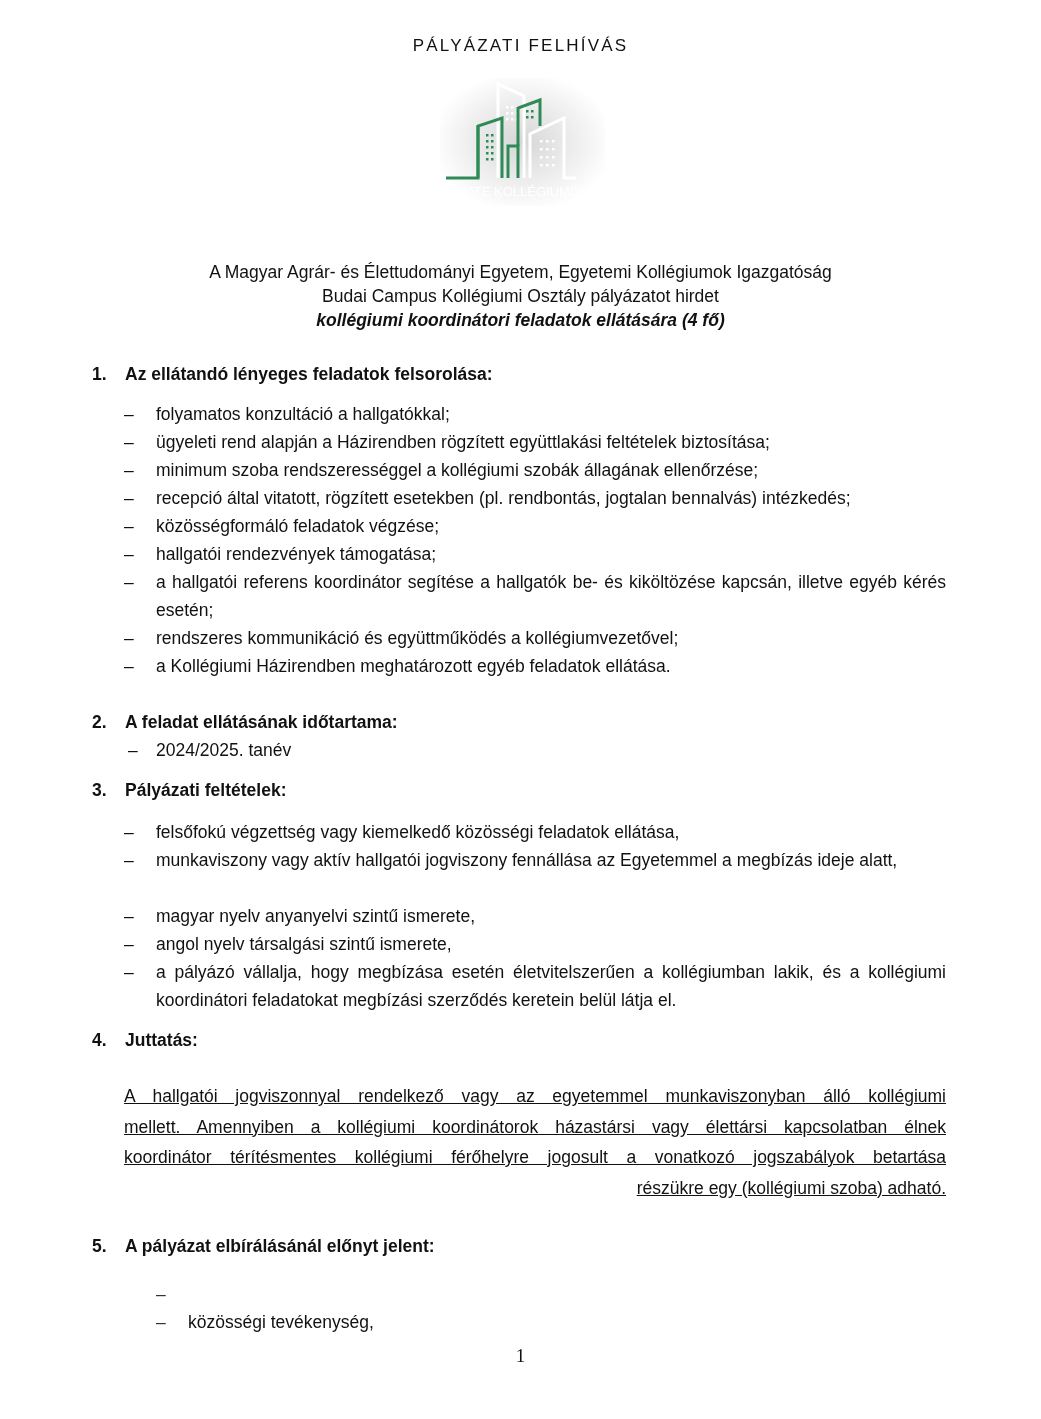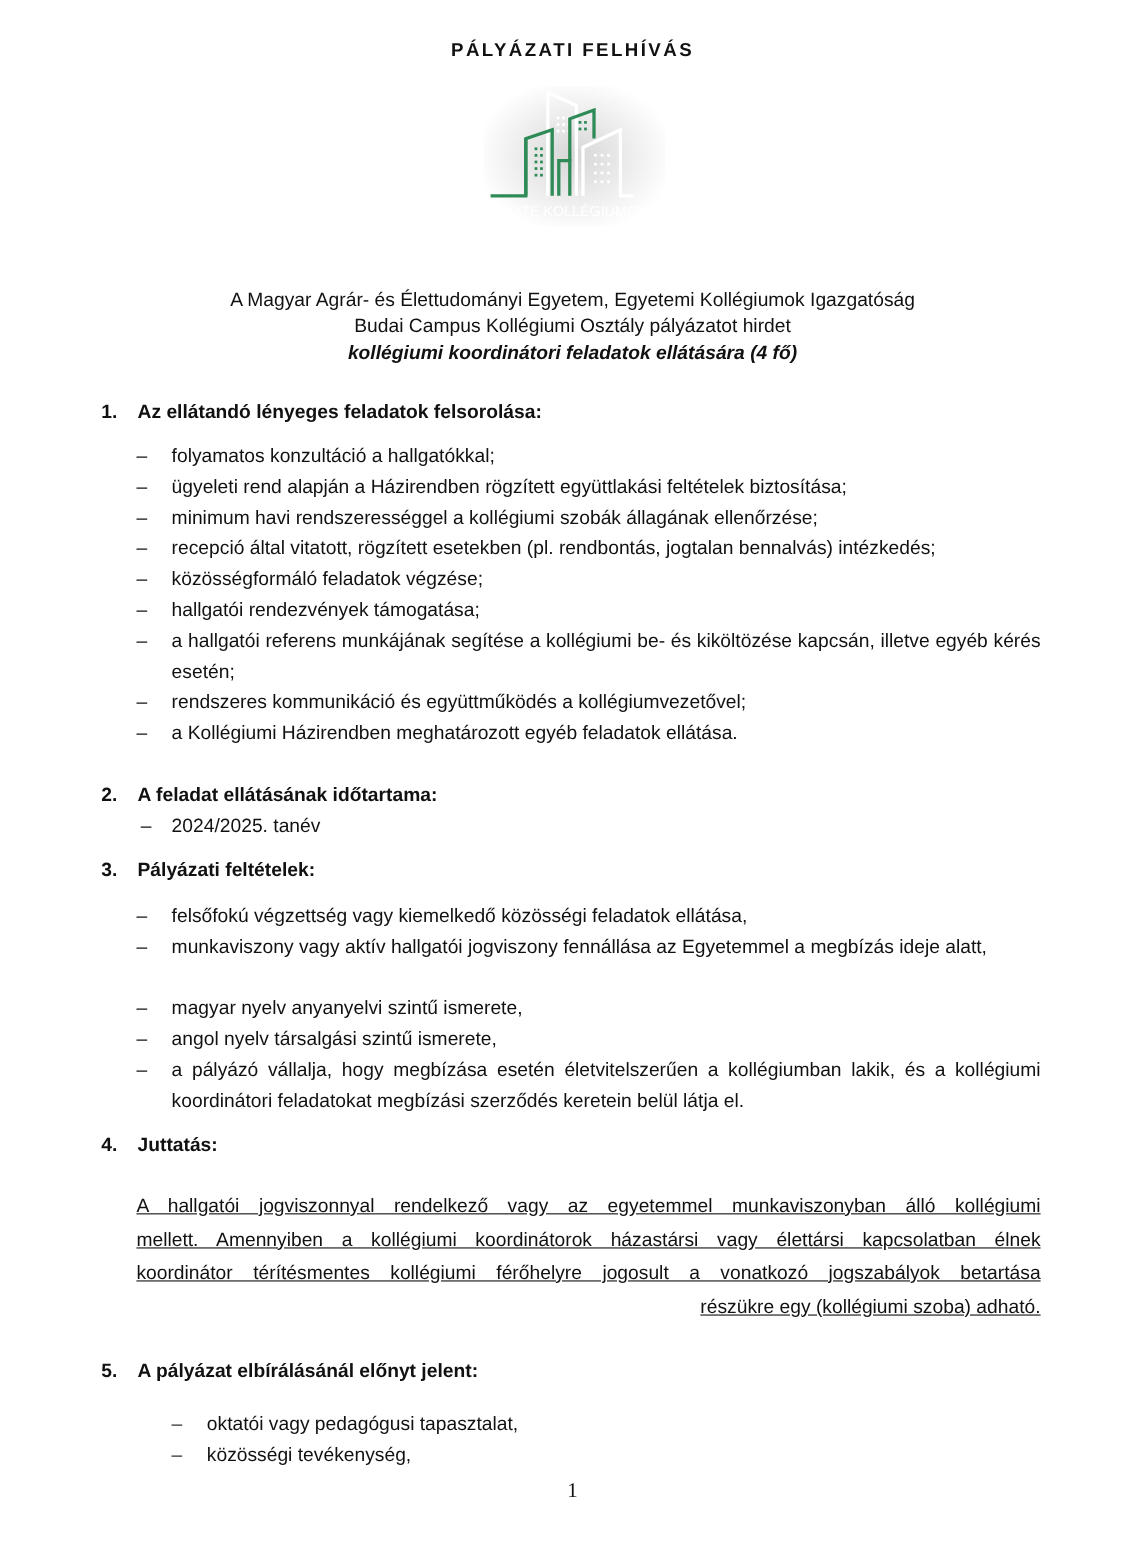--- a/index.html
+++ b/index.html
@@ -2,21 +2,21 @@
 <html><head>
   <meta charset="utf-8">
   <style>
     html, body { margin: 0; padding: 0; background: #ffffff; }
     body {
       width: 1041px; height: 1419px; position: relative; overflow: hidden;
       color: #111; font-family: "Liberation Sans", sans-serif;
     }
     .page-title {
       position: absolute; top: 36px; left: 0; width: 1041px; text-align: center;
-      font-weight: bold; font-size: 17px; letter-spacing: 2.2px;
+      font-weight: normal; font-size: 17px; letter-spacing: 2.2px;
     }
     .logo {
       position: absolute; top: 78px; left: 440px; width: 165px; height: 128px;
     }
     .intro {
       position: absolute; top: 260px; left: 0; width: 1041px; text-align: center;
       font-size: 17.5px; line-height: 24px;
     }
     .intro .bold { font-weight: bold; font-style: italic; }
     .sec-h {
@@ -129,37 +129,37 @@
 <div class="item" style="top:400px;">
     <span class="dash">–</span>
     <span class="txt">folyamatos konzultáció a hallgatókkal;</span>
   </div>
 <div class="item" style="top:428px;">
     <span class="dash">–</span>
     <span class="txt">ügyeleti rend alapján a Házirendben rögzített együttlakási feltételek biztosítása;</span>
   </div>
 <div class="item" style="top:456px;">
     <span class="dash">–</span>
-    <span class="txt">minimum havi rendszerességgel a kollégiumi szobák állagának ellenőrzése;</span>
+    <span class="txt">minimum szoba rendszerességgel a kollégiumi szobák állagának ellenőrzése;</span>
   </div>
 <div class="item" style="top:484px;">
     <span class="dash">–</span>
     <span class="txt">recepció által vitatott, rögzített esetekben (pl. rendbontás, jogtalan bennalvás) intézkedés;</span>
   </div>
 <div class="item" style="top:512px;">
     <span class="dash">–</span>
     <span class="txt">közösségformáló feladatok végzése;</span>
   </div>
 <div class="item" style="top:540px;">
     <span class="dash">–</span>
     <span class="txt">hallgatói rendezvények támogatása;</span>
   </div>
 <div class="item" style="top:568px;">
     <span class="dash">–</span>
-    <span class="txt">a hallgatói referens munkájának segítése a kollégiumi be- és kiköltözése kapcsán, illetve egyéb kérés esetén;</span>
+    <span class="txt">a hallgatói referens koordinátor segítése a hallgatók be- és kiköltözése kapcsán, illetve egyéb kérés esetén;</span>
   </div>
 <div class="item" style="top:624px;">
     <span class="dash">–</span>
     <span class="txt">rendszeres kommunikáció és együttműködés a kollégiumvezetővel;</span>
   </div>
 <div class="item" style="top:652px;">
     <span class="dash">–</span>
     <span class="txt">a Kollégiumi Házirendben meghatározott egyéb feladatok ellátása.</span>
   </div>
 
@@ -207,20 +207,19 @@
   <span class="l">koordinátor térítésmentes kollégiumi férőhelyre jogosult a vonatkozó jogszabályok betartása</span>
   <span class="last">részükre egy (kollégiumi szoba) adható.</span>
 </div>
 
 <div class="sec-h" style="top:1236px;">
   <span class="num">5.</span>
   <span>A pályázat elbírálásánál előnyt jelent:</span>
 </div>
 <div class="item5" style="top:1280px;">
     <span class="dash">–</span>
-    <span>oktatói vagy pedagógusi tapasztalat,</span>
   </div>
 <div class="item5" style="top:1308px;">
     <span class="dash">–</span>
     <span>közösségi tevékenység,</span>
   </div>
 
 <div class="page-number">1</div>
 
 </body></html>

